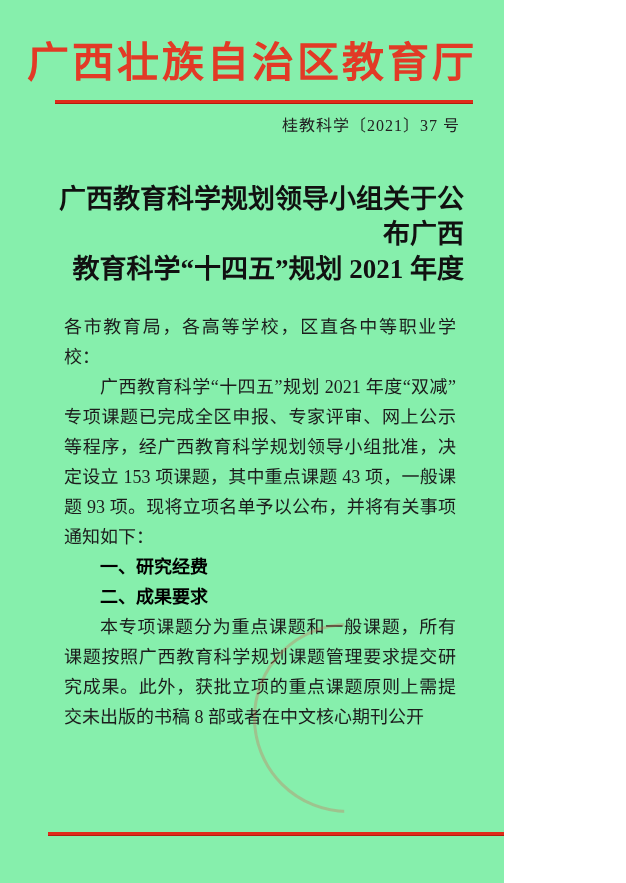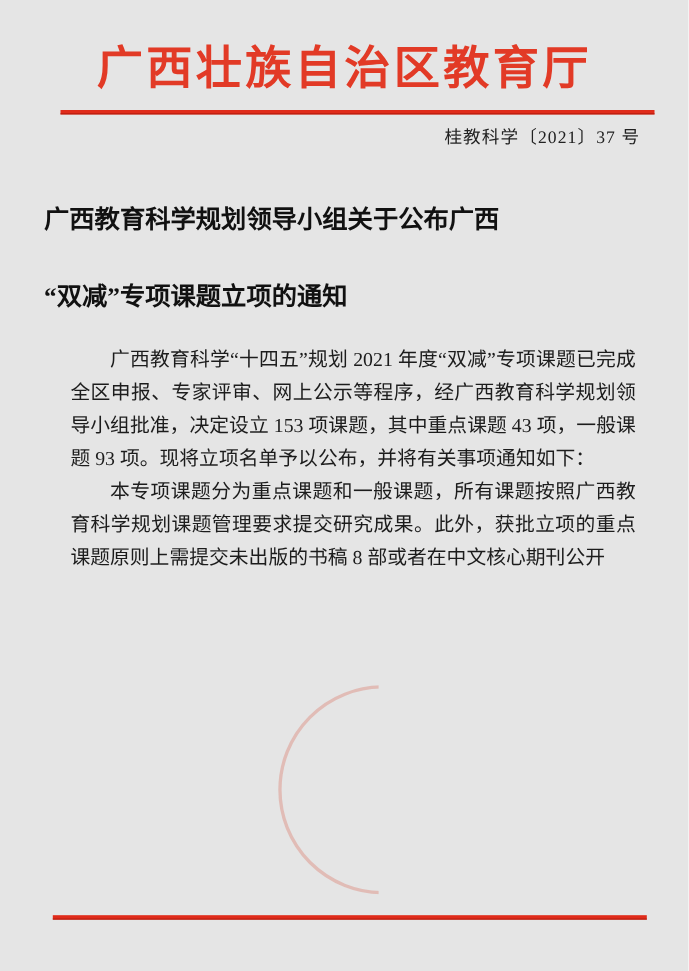--- a/index.html
+++ b/index.html
@@ -2,23 +2,23 @@
 <html lang="zh-CN"><head>
 <meta charset="utf-8">
 <style>
   html, body {
     margin: 0;
     padding: 0;
     background: #ffffff;
   }
   .page {
     position: relative;
-    width: 626px;
+    width: 504px;
     height: 883px;
-    background: #e5e5e5;
+    background: #86efac;
     overflow: hidden;
     font-family: "Liberation Serif", "DejaVu Serif", serif;
     color: #1c1c1c;
   }
   .letterhead {
     margin: 0;
     padding: 36px 0 0 0;
     text-align: center;
     font-size: 42px;
     line-height: 54px;
@@ -36,22 +36,22 @@
   .doc-number {
     margin: 12px 44px 0 0;
     text-align: right;
     font-size: 16px;
     line-height: 20px;
     letter-spacing: 1px;
     color: #222222;
   }
   .notice-title {
     margin: 46px 40px 0 40px;
-    text-align: left;
-    font-size: 23px;
+    text-align: right;
+    font-size: 27px;
     line-height: 35px;
     font-weight: bold;
     color: #111111;
   }
   .content {
     margin: 25px 48px 0 64px;
     font-size: 18px;
     line-height: 30px;
     text-align: justify;
     color: #1c1c1c;
@@ -92,26 +92,28 @@
 <div class="page">
 
   <h1 class="letterhead">广西壮族自治区教育厅</h1>
 
   <div class="header-rule"></div>
 
   <div class="doc-number">桂教科学〔2021〕37 号</div>
 
   <h2 class="notice-title">
     <span>广西教育科学规划领导小组关于公布广西</span><br>
-    <br>
-    <span>“双减”专项课题立项的通知</span>
+    <span>教育科学“十四五”规划 2021 年度</span><br>
   </h2>
 
   <div class="content">
+    <p class="salutation">各市教育局，各高等学校，区直各中等职业学校：</p>
     <p class="p-indent">广西教育科学“十四五”规划 2021 年度“双减”专项课题已完成全区申报、专家评审、网上公示等程序，经广西教育科学规划领导小组批准，决定设立 153 项课题，其中重点课题 43 项，一般课题 93 项。现将立项名单予以公布，并将有关事项通知如下：</p>
+    <p class="sec-heading">一、研究经费</p>
+    <p class="sec-heading">二、成果要求</p>
     <p class="p-indent">本专项课题分为重点课题和一般课题，所有课题按照广西教育科学规划课题管理要求提交研究成果。此外，获批立项的重点课题原则上需提交未出版的书稿 8 部或者在中文核心期刊公开</p>
   </div>
 
   <div class="seal-arc"></div>
 
   <div class="bottom-rule"></div>
 
 </div>
 
 </body></html>

